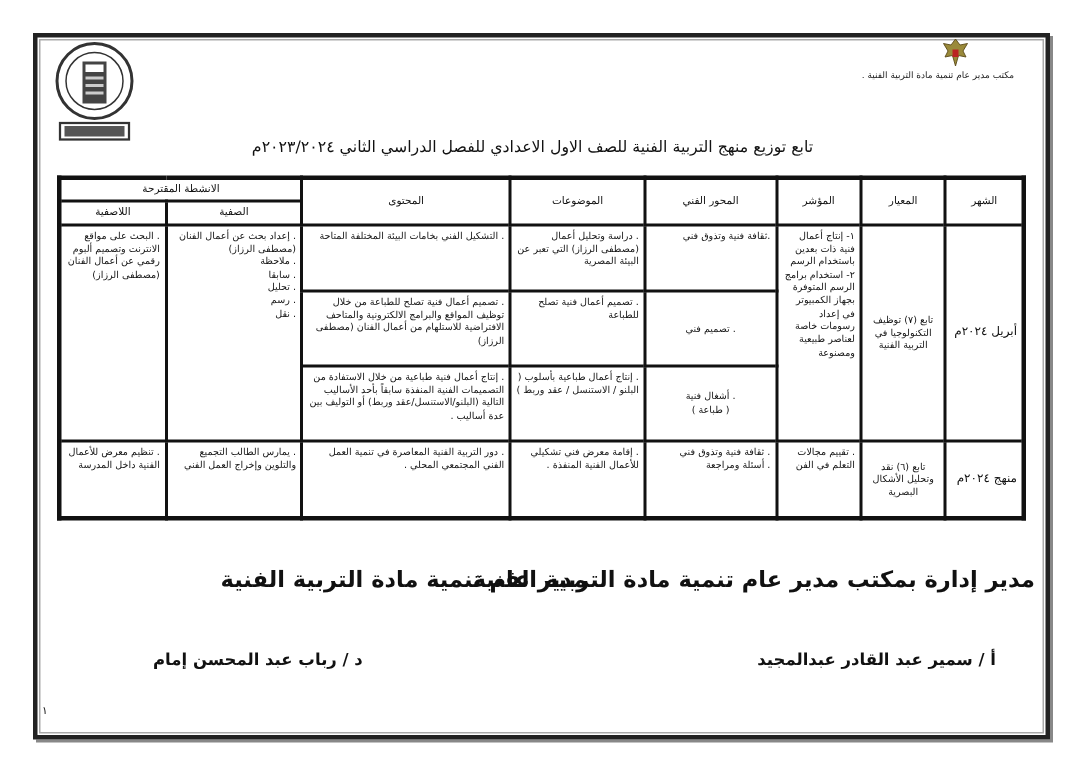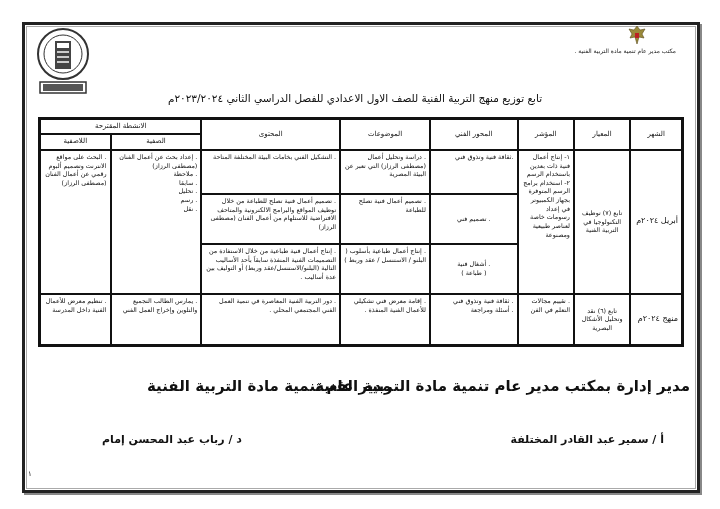--- a/index.html
+++ b/index.html
@@ -151,17 +151,17 @@
       </td>
       <td>. إقامة معرض فني تشكيلي للأعمال الفنية المنفذة .</td>
       <td>. دور التربية الفنية المعاصرة في تنمية العمل الفني المجتمعي المحلي .</td>
       <td>. يمارس الطالب التجميع والتلوين وإخراج العمل الفني</td>
       <td>. تنظيم معرض للأعمال الفنية داخل المدرسة</td>
     </tr>
   </tbody>
 </table>
 
 <div class="sign-block sig-title" style="right:30px; top:377px;">مدير إدارة بمكتب مدير عام تنمية مادة التربية الفنية</div>
-<div class="sign-block sig-name" style="right:56px; top:433px;">أ / سمير عبد القادر المختلفة</div>
+<div class="sign-block sig-name" style="right:56px; top:433px;">أ / سمير عبد القادر عبدالمجيد</div>
 <div class="sign-block sig-title" style="left:102px; top:377px;">مدير عام تنمية مادة التربية الفنية</div>
 <div class="sign-block sig-name" style="left:102px; top:433px;">د / رباب عبد المحسن إمام</div>
 
 <div class="page-num">١</div>
 
 </body></html>

